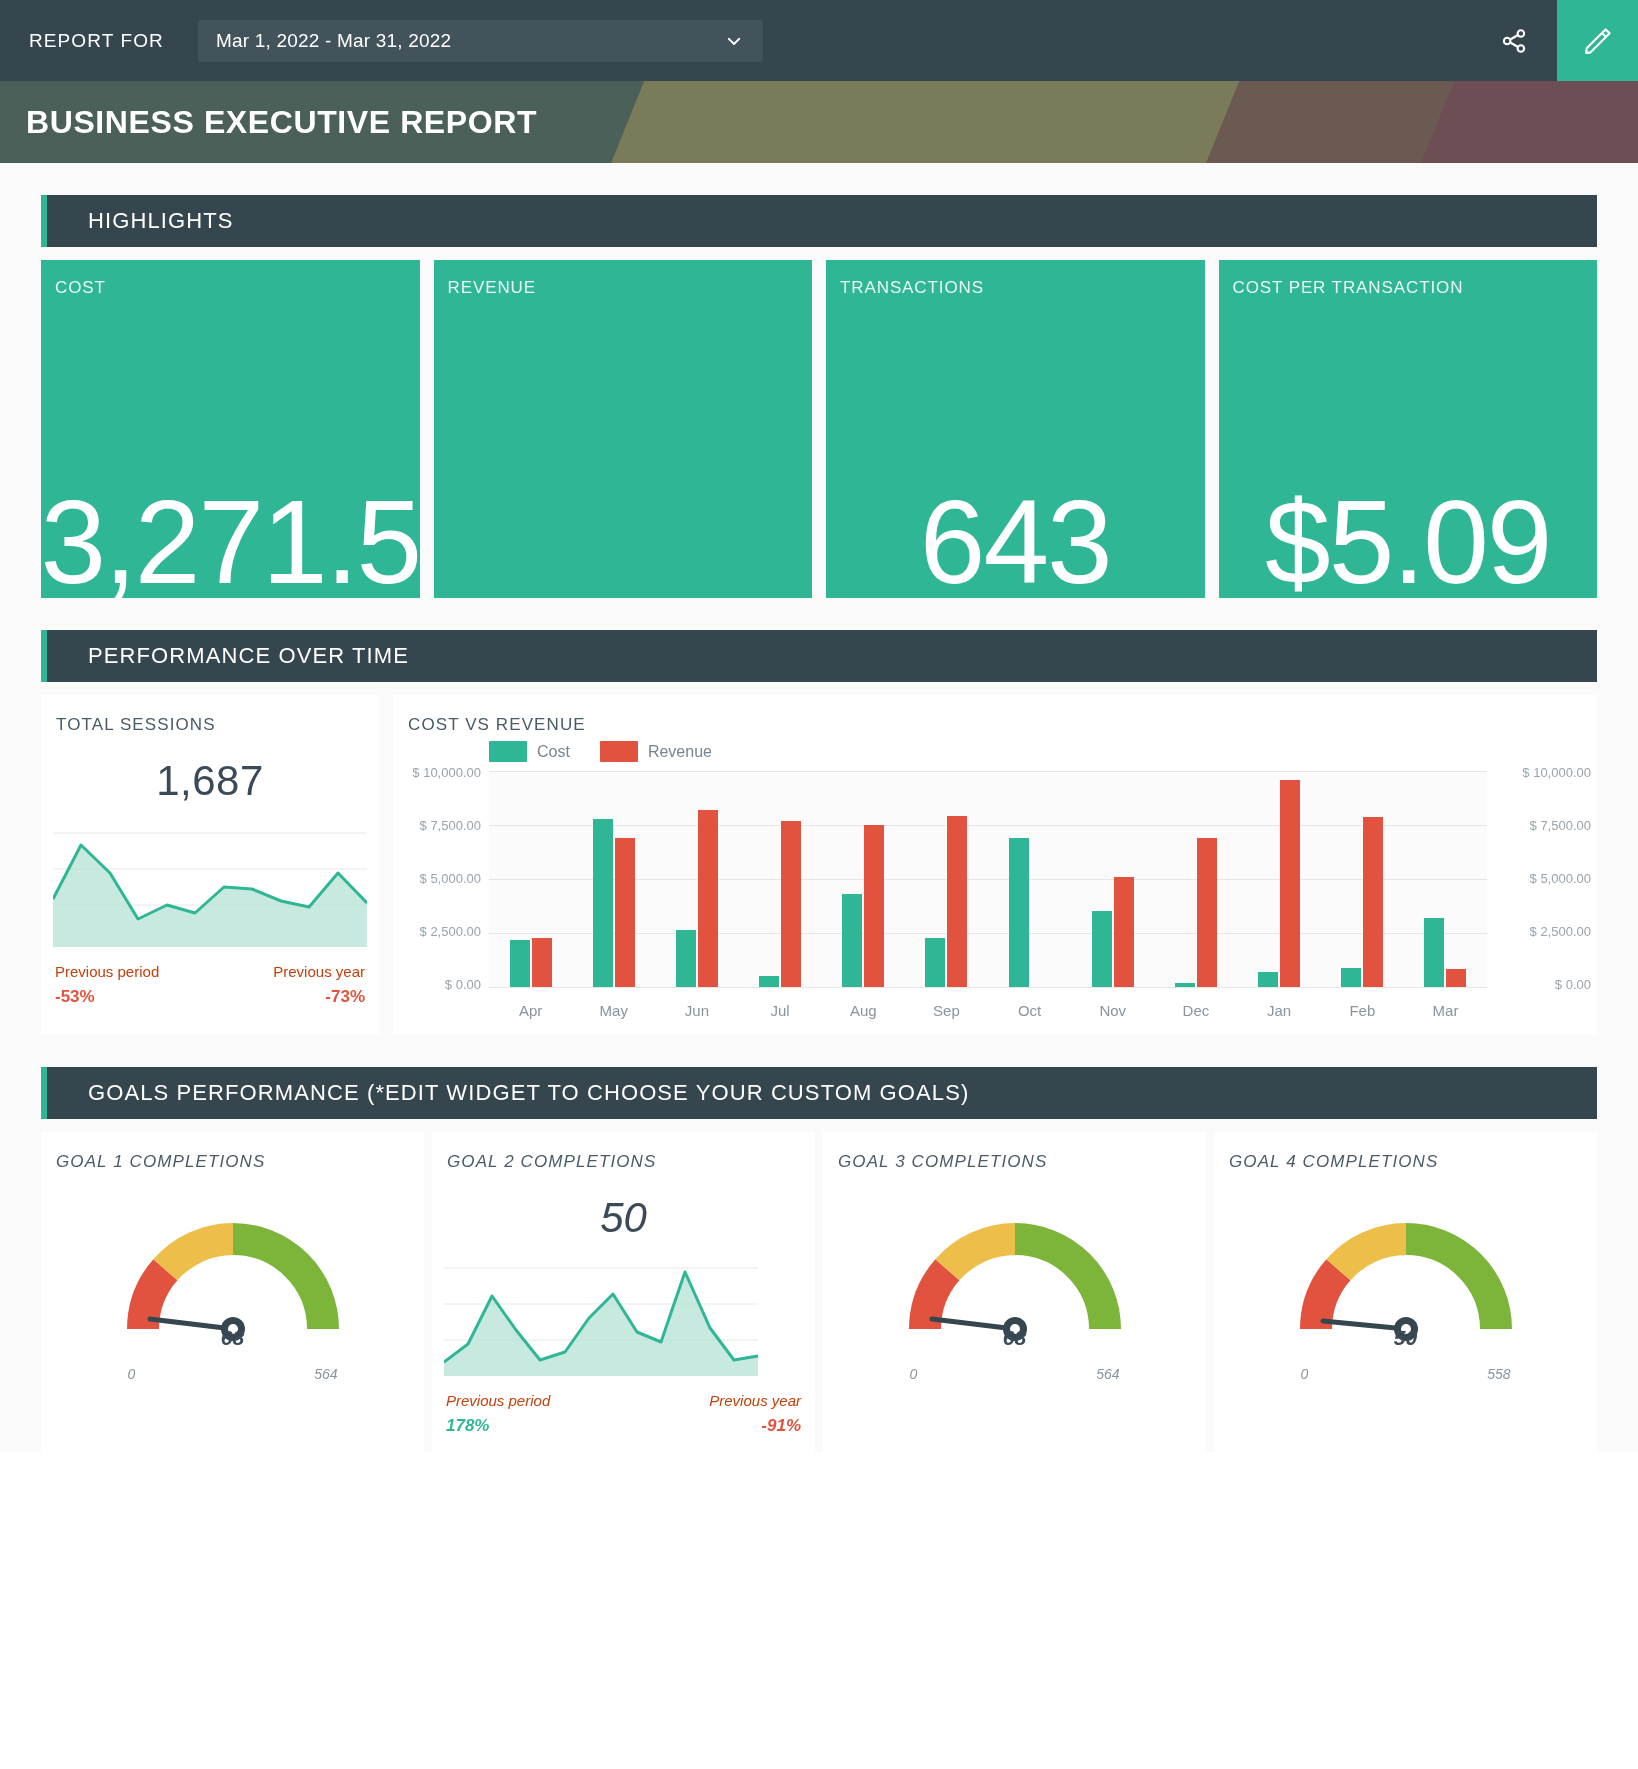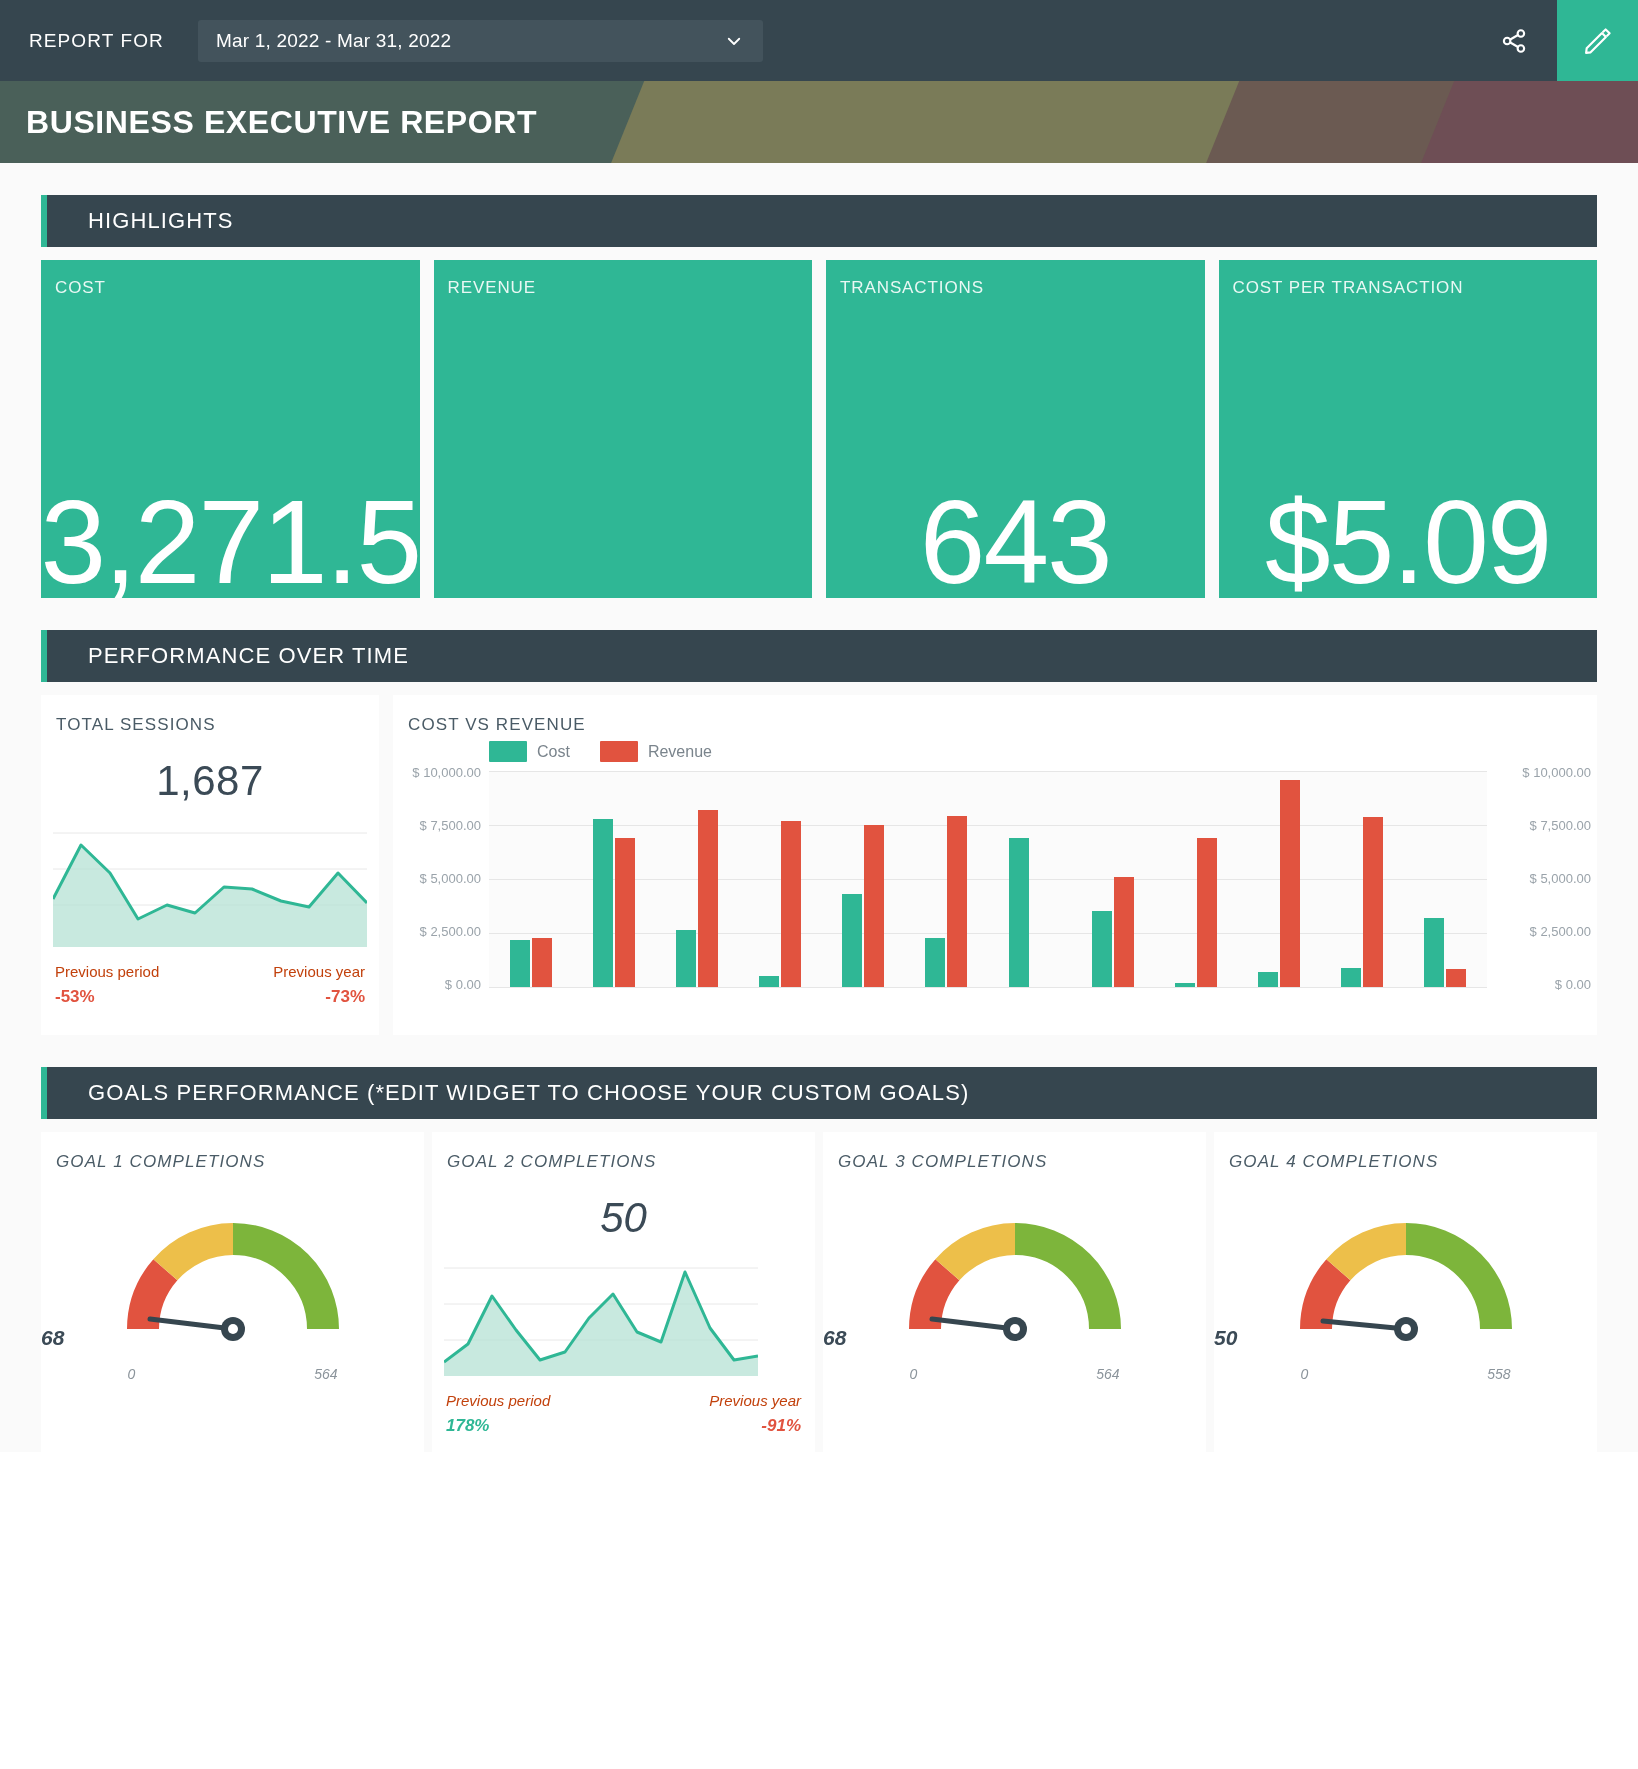--- a/index.html
+++ b/index.html
@@ -176,21 +176,21 @@
     position: absolute; left: 96px; right: 110px; bottom: 16px;
     display: flex;
   }
   .xlabel { flex: 1 1 0; text-align: center; color: #8b949b; font-size: 15px; }
 
   
   .goals-row { display: flex; gap: 8px; margin: 13px 41px 0 41px; font-style: italic; }
   .goal-card { flex: 1 1 0; height: 320px; background: #ffffff; position: relative; }
   .gauge-wrap { display: flex; justify-content: center; margin-top: 22px; }
   .gauge-value {
-    position: absolute; left: 0; right: 0; 
+    position: absolute; left: 0; right: 0; text-align: center;
     top: 194px; color: #3b4a56; font-size: 21px; font-weight: bold;
   }
   .gauge-minmax {
     position: absolute; left: 0; right: 0; top: 234px;
     display: flex; justify-content: center;
   }
   .gauge-minmax .inner { width: 210px; display: flex; justify-content: space-between; }
   .gauge-minmax span { color: #8b949b; font-size: 14px; }
 
   .goal2-number {
@@ -372,20 +372,34 @@
                 <div class="bar cost" style="height: 9%; background: rgb(47, 183, 149);"></div>
                 <div class="bar rev" style="height: 78.5%; background: rgb(225, 83, 63);"></div>
               </div>
               <div class="bar-group">
                 <div class="bar cost" style="height: 32%; background: rgb(47, 183, 149);"></div>
                 <div class="bar rev" style="height: 8.3%; background: rgb(225, 83, 63);"></div>
               </div>
             </div>
         </div>
 
+        <div class="xlabels" id="xlabels">
+            <div class="xlabel">Apr</div>
+            <div class="xlabel">May</div>
+            <div class="xlabel">Jun</div>
+            <div class="xlabel">Jul</div>
+            <div class="xlabel">Aug</div>
+            <div class="xlabel">Sep</div>
+            <div class="xlabel">Oct</div>
+            <div class="xlabel">Nov</div>
+            <div class="xlabel">Dec</div>
+            <div class="xlabel">Jan</div>
+            <div class="xlabel">Feb</div>
+            <div class="xlabel">Mar</div>
+          </div>
       </div>
     </div>
   </div>
 
   <div style="height:32px"></div>
   <div class="section-header">
     <div class="title">GOALS PERFORMANCE (*EDIT WIDGET TO CHOOSE YOUR CUSTOM GOALS)</div>
   </div>
 
   <div class="goals-row">

